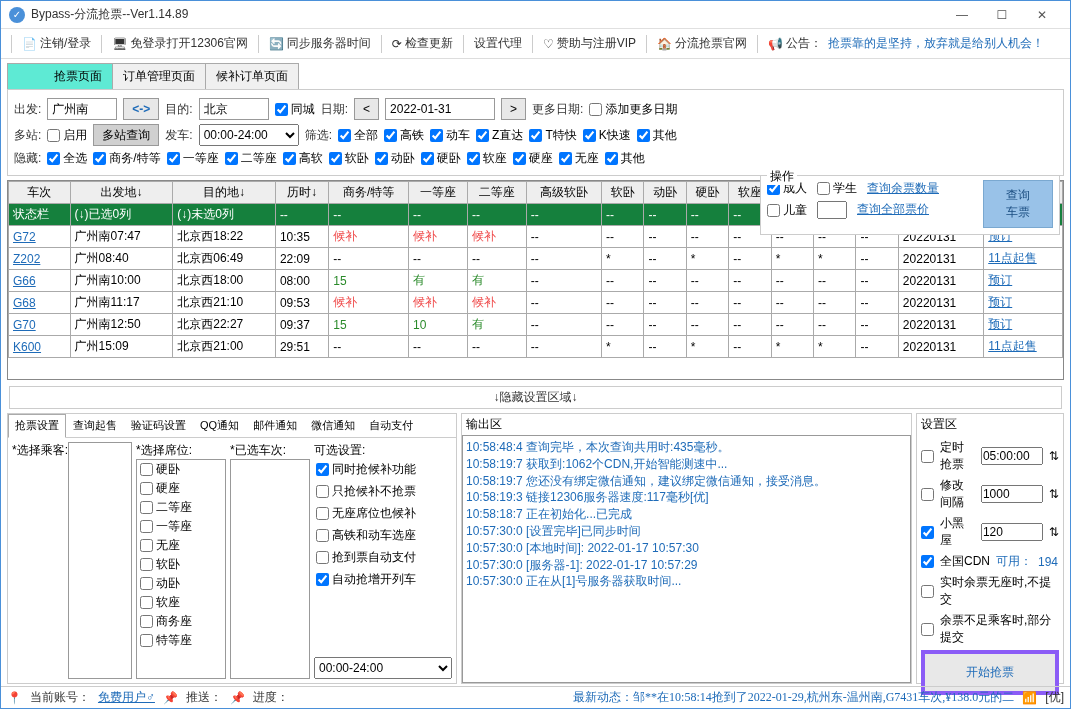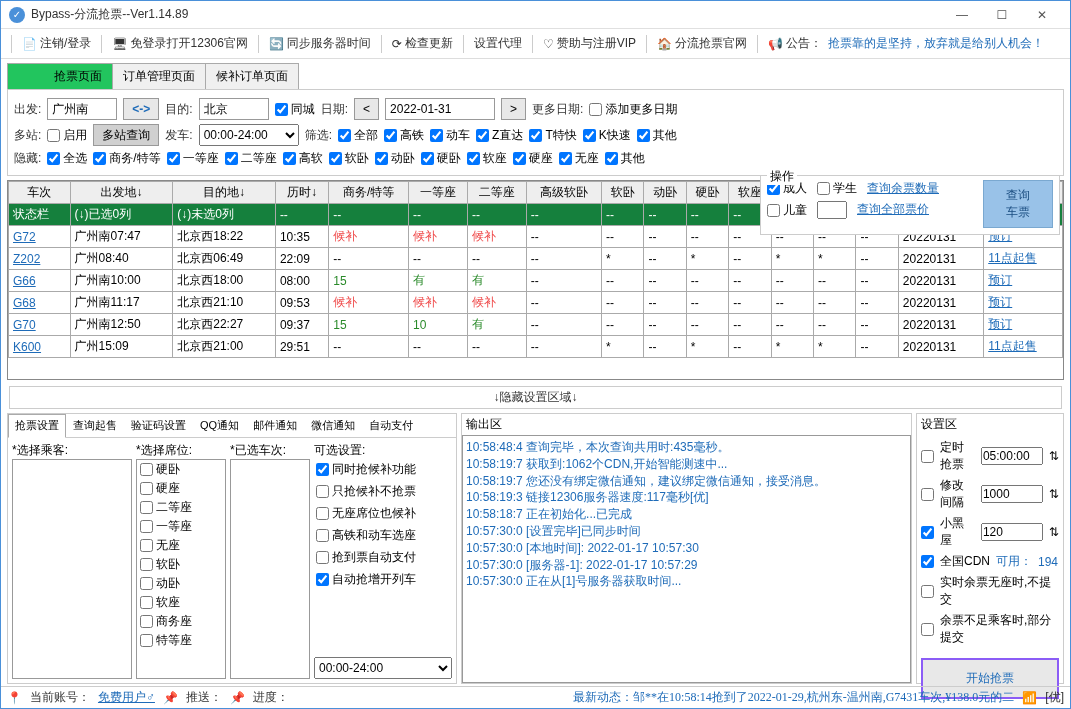--- a/index.html
+++ b/index.html
@@ -7,21 +7,21 @@
 .titlebar { height: 28px; background: #fff; display: flex; align-items: center; padding: 0 8px; border-bottom: 1px solid #e0e0e0; }
 .titlebar .icon { width: 16px; height: 16px; background: #4a90d9; border-radius: 50%; margin-right: 6px; display:flex; align-items:center; justify-content:center; color:#fff; font-size:10px; }
 .titlebar .title { flex: 1; color: #333; }
 .titlebar .winbtn { width: 40px; height: 28px; display: flex; align-items: center; justify-content: center; color: #555; cursor: pointer; }
 .menubar { height: 30px; display: flex; align-items: center; padding: 0 6px; gap: 2px; border-bottom: 1px solid #ddd; }
 .menubar .sep { width: 1px; height: 18px; background: #ccc; margin: 0 4px; }
 .menubar .mitem { color: #333; padding: 2px 4px; cursor: pointer; display:flex; align-items:center; gap:3px;}
 .menubar .announce { color: #1e6bb8; }
 .tabs { display: flex; padding: 4px 6px 0 6px; gap:0; }
 .tab { padding: 4px 10px; border: 1px solid #aaa; border-bottom: none; background: #f0f0f0; cursor: pointer; margin-right:-1px;}
-.tab.active { background: #22c55e; padding-left: 46px; }
+.tab.active { background: #5eead4; padding-left: 46px; }
 .searchpanel { padding: 6px; border: 1px solid #ccc; margin: 0 6px; }
 .row { display: flex; align-items: center; gap: 6px; padding: 2px 0; flex-wrap: wrap; }
 .row label { color: #333; }
 .row input[type=text] { border: 1px solid #999; padding: 2px 4px; height: 22px; }
 .btn { border: 1px solid #999; background: #e8e8e8; padding: 2px 8px; cursor: pointer; height:22px; display:inline-flex; align-items:center;}
 .swapbtn { color: #1e6bb8; font-weight: bold; cursor:pointer;}
 .cb { display: inline-flex; align-items: center; gap: 3px; }
 .cb input { width:13px; height:13px;}
 .link { color: #1e6bb8; text-decoration: underline; cursor: pointer; }
 .ops { border:1px solid #ccc; padding:2px 6px; position:absolute; right:10px; top:86px; width:300px; background:#fff; height:60px;}
@@ -39,21 +39,21 @@
 .lower .col { border: 1px solid #ccc; display:flex; flex-direction:column;}
 .subtabs { display:flex; border-bottom:1px solid #ccc;}
 .subtab { padding:3px 6px; border:1px solid transparent; cursor:pointer; font-size:11px;}
 .subtab.active { border:1px solid #aaa; border-bottom:1px solid #fff; background:#fff; margin-bottom:-1px;}
 .listbox { border:1px solid #999; overflow:auto; flex:1; font-size:12px;}
 .listbox .li { display:flex; align-items:center; padding:1px 3px; gap:3px;}
 .outputbox { border:1px solid #999; padding:3px; overflow:auto; flex:1; color:#1e6bb8; font-size:12px; line-height:1.4;}
 .outputbox .line { white-space: nowrap; }
 .setbox { display:flex; flex-direction:column; gap:4px; padding:4px;}
 .setrow { display:flex; align-items:center; gap:6px; font-size:12px;}
-.startbtn { background:#e8e8e8; border:2px solid #8b5cf6; padding:10px 30px; color:#1e6bb8; cursor:pointer; margin-top:8px; text-align:center;}
+.startbtn { background:#e8e8e8; border:4px solid #8b5cf6; padding:10px 30px; color:#1e6bb8; cursor:pointer; margin-top:0; text-align:center;}
 .statusbar { height: 22px; display: flex; align-items: center; padding: 0 6px; gap: 8px; border-top: 1px solid #ccc; font-size:12px; color:#333;}
 .statusbar .news { color:#1e6bb8; margin-left:auto;font-family:Liberation Serif, serif;}
 .narrow { width: 62px; }
 </style>
 </head>
 <body>
 
 <div class="titlebar">
   <span class="icon">✓</span>
   <span class="title">Bypass-分流抢票--Ver1.14.89</span>
@@ -397,21 +397,21 @@
     <div class="subtabs" id="subtabs">
         <div class="subtab active">抢票设置</div>
         <div class="subtab">查询起售</div>
         <div class="subtab">验证码设置</div>
         <div class="subtab">QQ通知</div>
         <div class="subtab">邮件通知</div>
         <div class="subtab">微信通知</div>
         <div class="subtab">自动支付</div>
       </div>
     <div style="display:flex;gap:4px;padding:4px;flex:1;min-height:0">
-      <div style="display:flex;flex-direction:column;width:120px">
+      <div style="display:flex;flex-direction:row;width:120px">
         <label>*选择乘客:</label>
         <div class="listbox"></div>
       </div>
       <div style="display:flex;flex-direction:column;width:90px">
         <label>*选择席位:</label>
         <div class="listbox" id="seatlist">
             <div class="li"><input type="checkbox" style="">硬卧</div>
             <div class="li"><input type="checkbox" style="">硬座</div>
             <div class="li"><input type="checkbox" style="">二等座</div>
             <div class="li"><input type="checkbox" style="">一等座</div>

